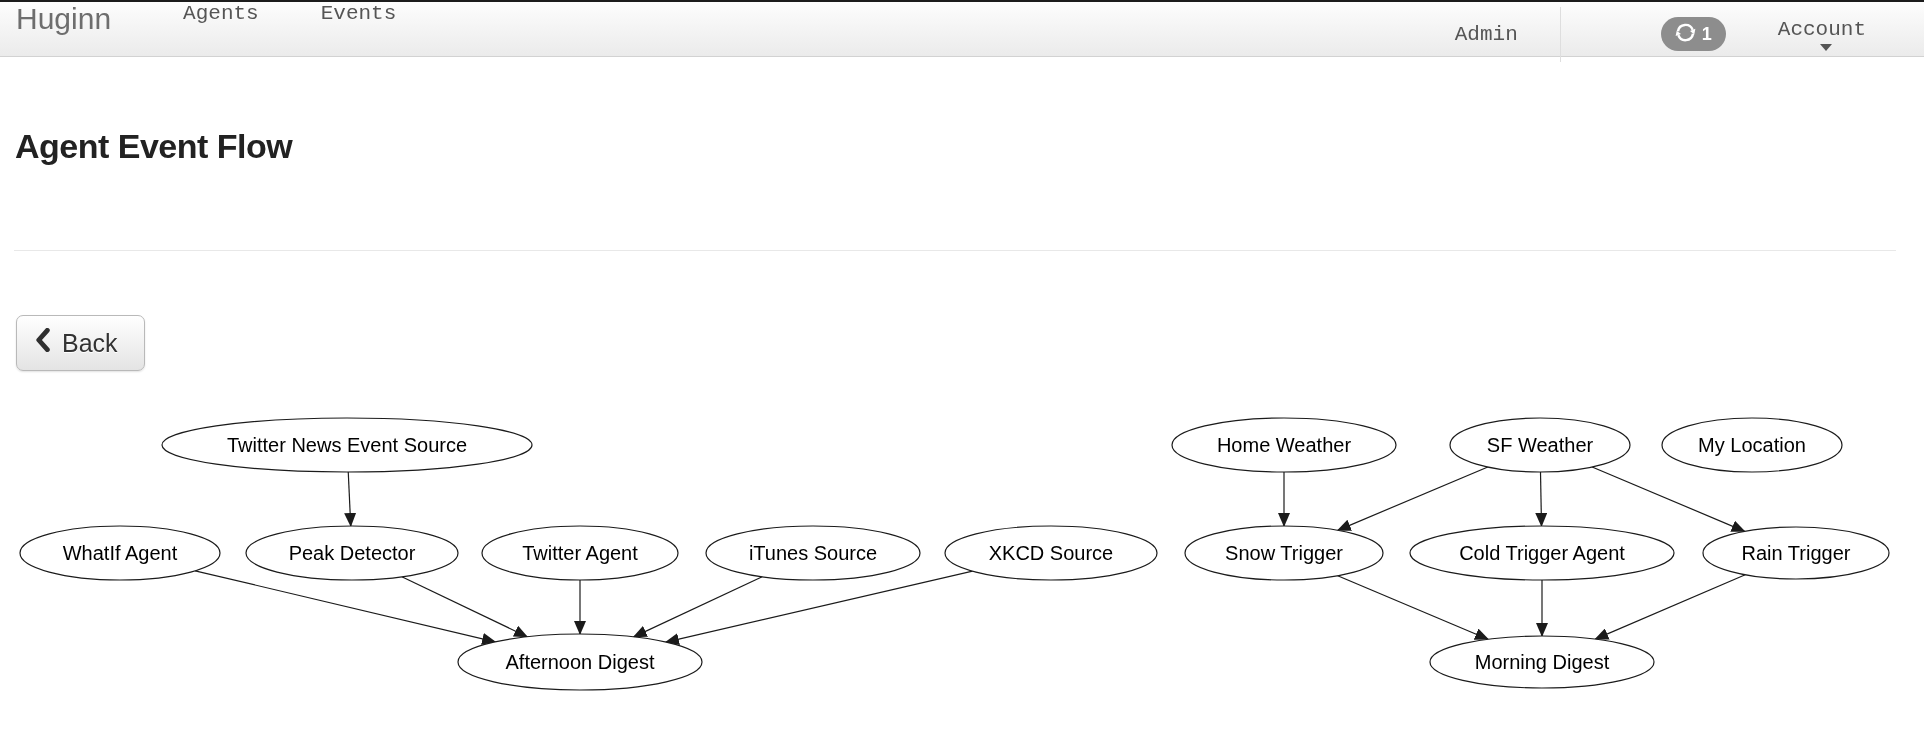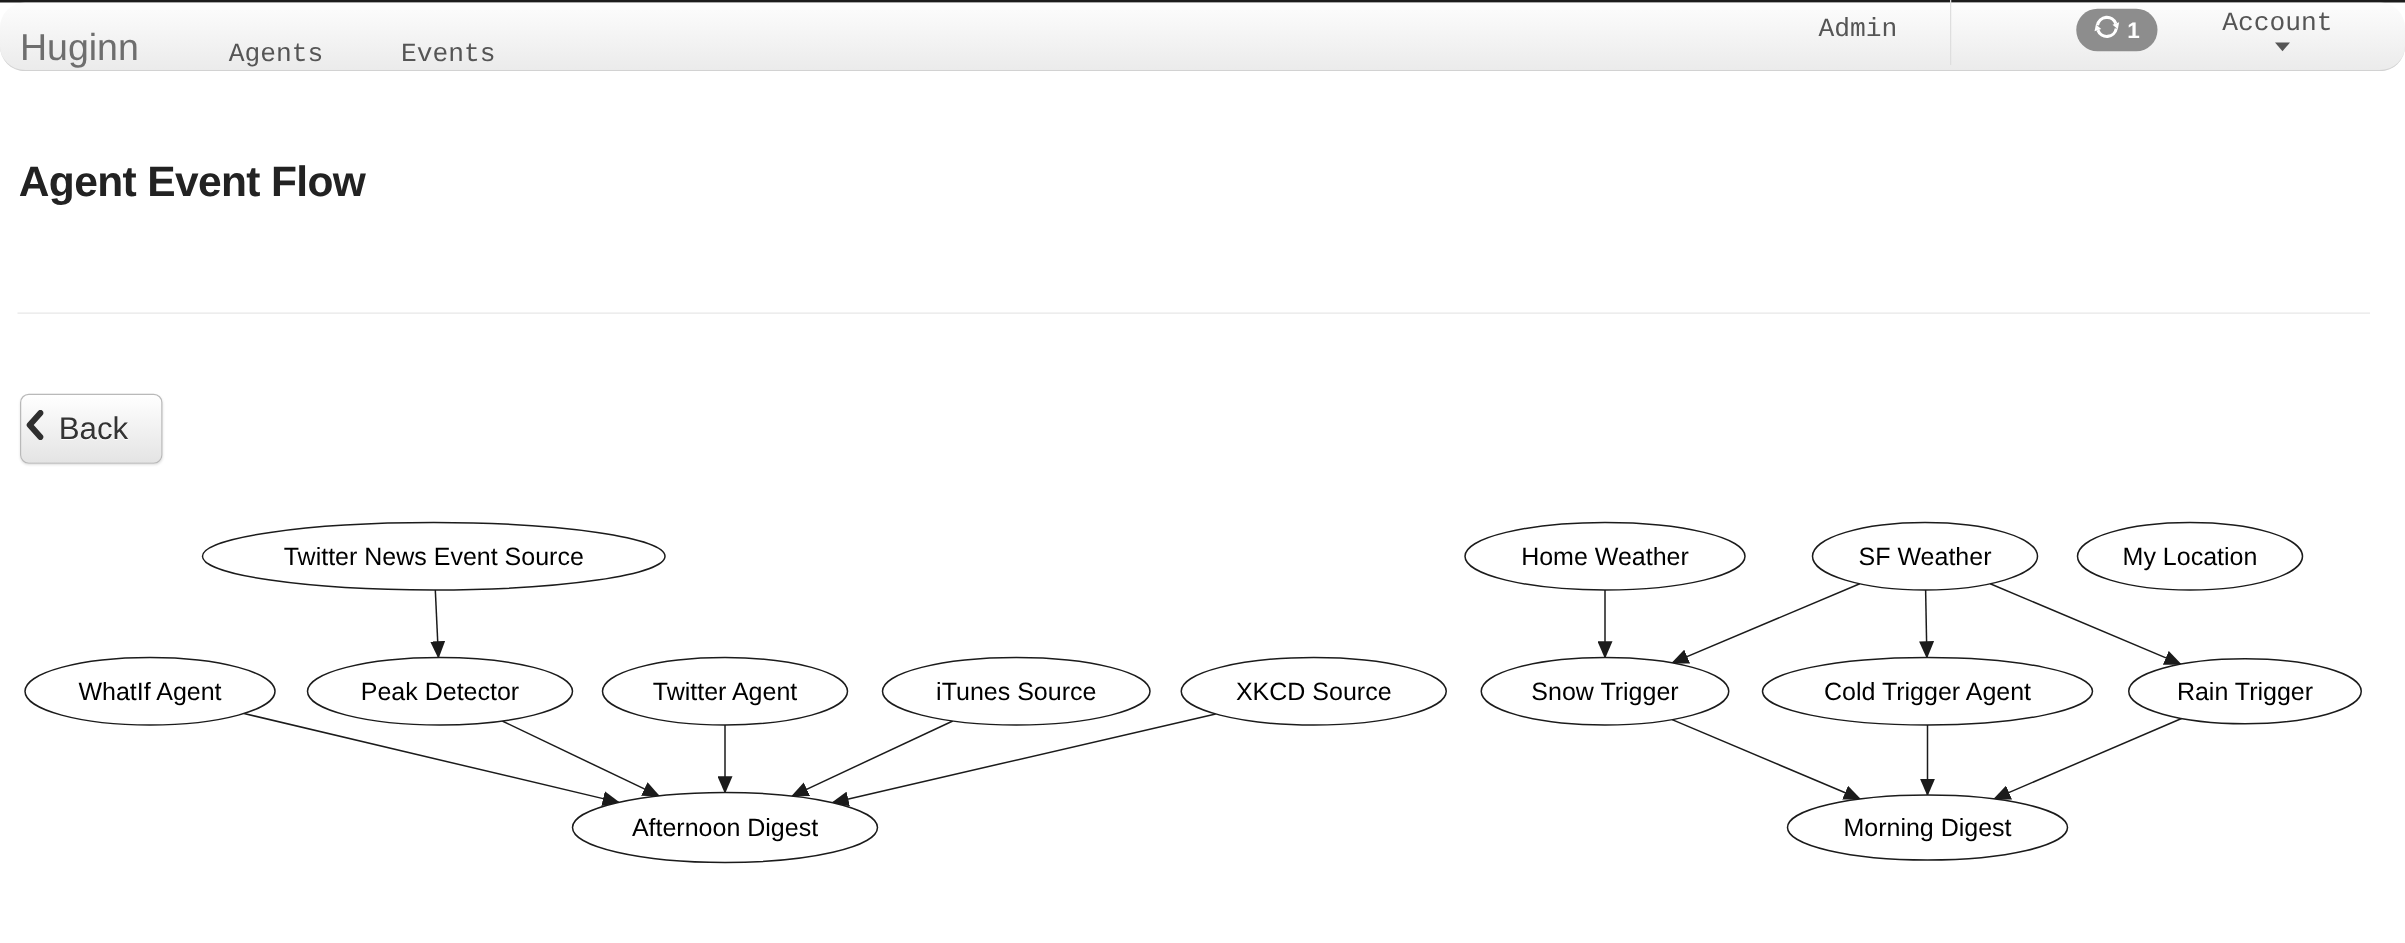--- a/index.html
+++ b/index.html
@@ -1,44 +1,44 @@
 <!DOCTYPE html>
 <html><head>
 <meta charset="utf-8">
 <style>
   * { box-sizing: border-box; margin: 0; padding: 0; }
   html, body { width: 1924px; height: 754px; overflow: hidden; background: #fff;
     font-family: "Liberation Sans", sans-serif; }
 
   .window-top-edge { height: 2px; background: #1c1c1c; }
 
-  .navbar { height: 55px; display: flex; align-items: flex-end;
+  .navbar { height: 55px; display: flex; align-items: flex-start;
     background: linear-gradient(#fdfdfd, #ebebeb);
-    border-bottom: 1px solid #d2d2d2; border-radius: 20px; }
+    border-bottom: 1px solid #d2d2d2; }
   .brand { font-size: 30px; color: #6e6e6e; margin-left: 16px; text-decoration: none; cursor: pointer; }
   .nav-link { font-size: 21px; color: #555; cursor: pointer; font-family: Liberation Mono, monospace; }
   .nav-link.agents { margin-left: 72px; }
   .nav-link.events { margin-left: 62px; }
   .nav-right { margin-left: auto; display: flex; align-items: center; height: 64px; }
   .nav-link.admin { margin-right: 42px; }
   .nav-divider { width: 1px; height: 55px; background: #dedede; }
   .jobs-badge { margin-left: 100px; background: #8d8d8d; border-radius: 17px;
     height: 34px; padding: 0 14px; display: flex; align-items: center; gap: 6px; cursor: pointer; }
   .jobs-badge .count { color: #fff; font-size: 18px; font-weight: bold; }
   .account { margin-left: 52px; margin-right: 58px; display: flex; align-items: center; cursor: pointer; flex-direction: column; }
   .caret { width: 0; height: 0; margin-left: 9px; margin-top: 3px;
     border-left: 6px solid transparent; border-right: 6px solid transparent;
     border-top: 7px solid #555; }
 
   .page-title { margin: 70px 0 0 15px; font-size: 34px; font-weight: bold;
     color: #222; letter-spacing: -0.5px; }
   .page-rule { border: none; border-top: 1px solid #e8e8e8; margin: 84px 28px 0 14px; }
 
   .back-button { margin: 64px 0 0 16px; display: inline-flex; align-items: center;
-    height: 56px; padding: 0 26px 0 3px; gap: 12px;
+    height: 56px; padding: 0 26px 0 18px; gap: 12px;
     background: linear-gradient(#ffffff, #e4e4e4);
     border: 1px solid #b9b9b9; border-radius: 7px;
     font-size: 25px; color: #333; cursor: pointer;
     box-shadow: 0 1px 2px rgba(0,0,0,0.12); text-shadow: 0 1px 0 #fff; }
 
   .graph-region { margin-top: 34px; position: relative; height: 300px; }
   #flow-svg { display: block; }
   #flow-svg text { font-family: "Liberation Sans", sans-serif; font-size: 20px; fill: #000; }
   #flow-svg ellipse { fill: #fff; stroke: #1b1b1b; stroke-width: 1.2; }
   #flow-svg line { stroke: #1b1b1b; stroke-width: 1.2; }

